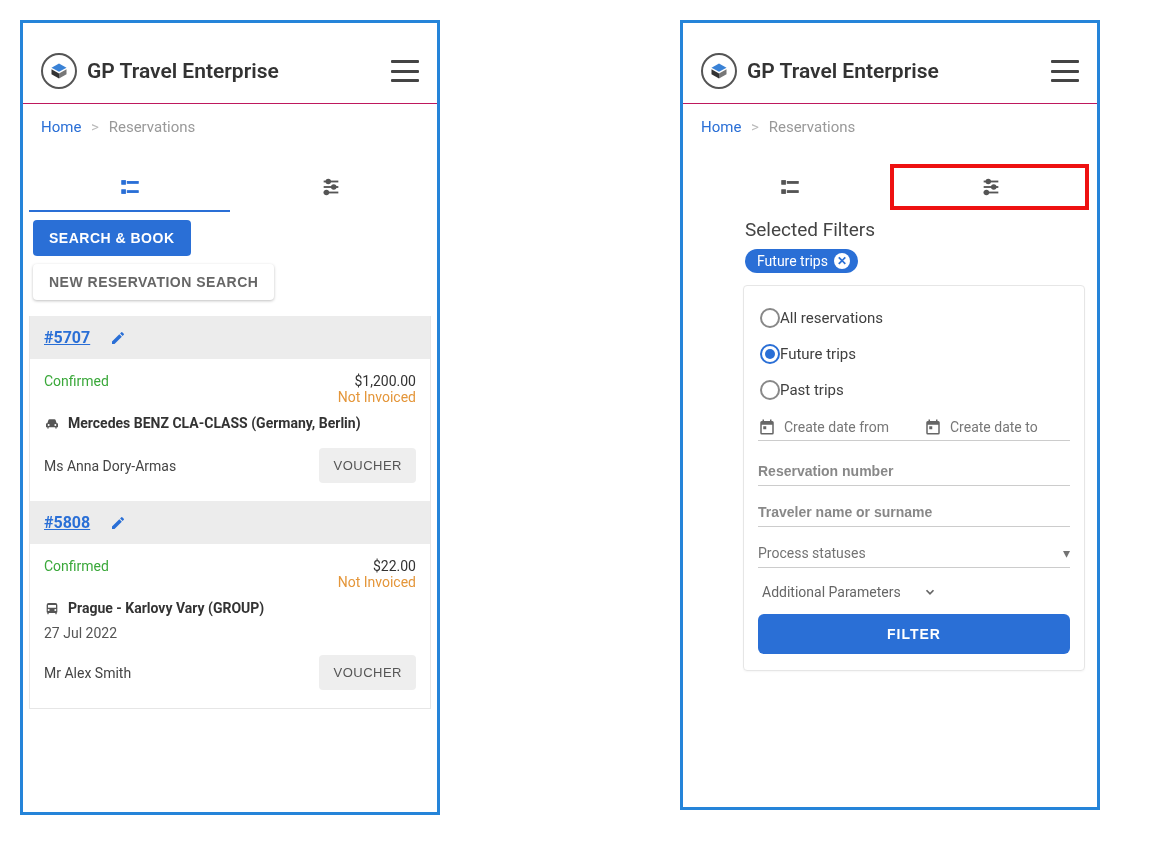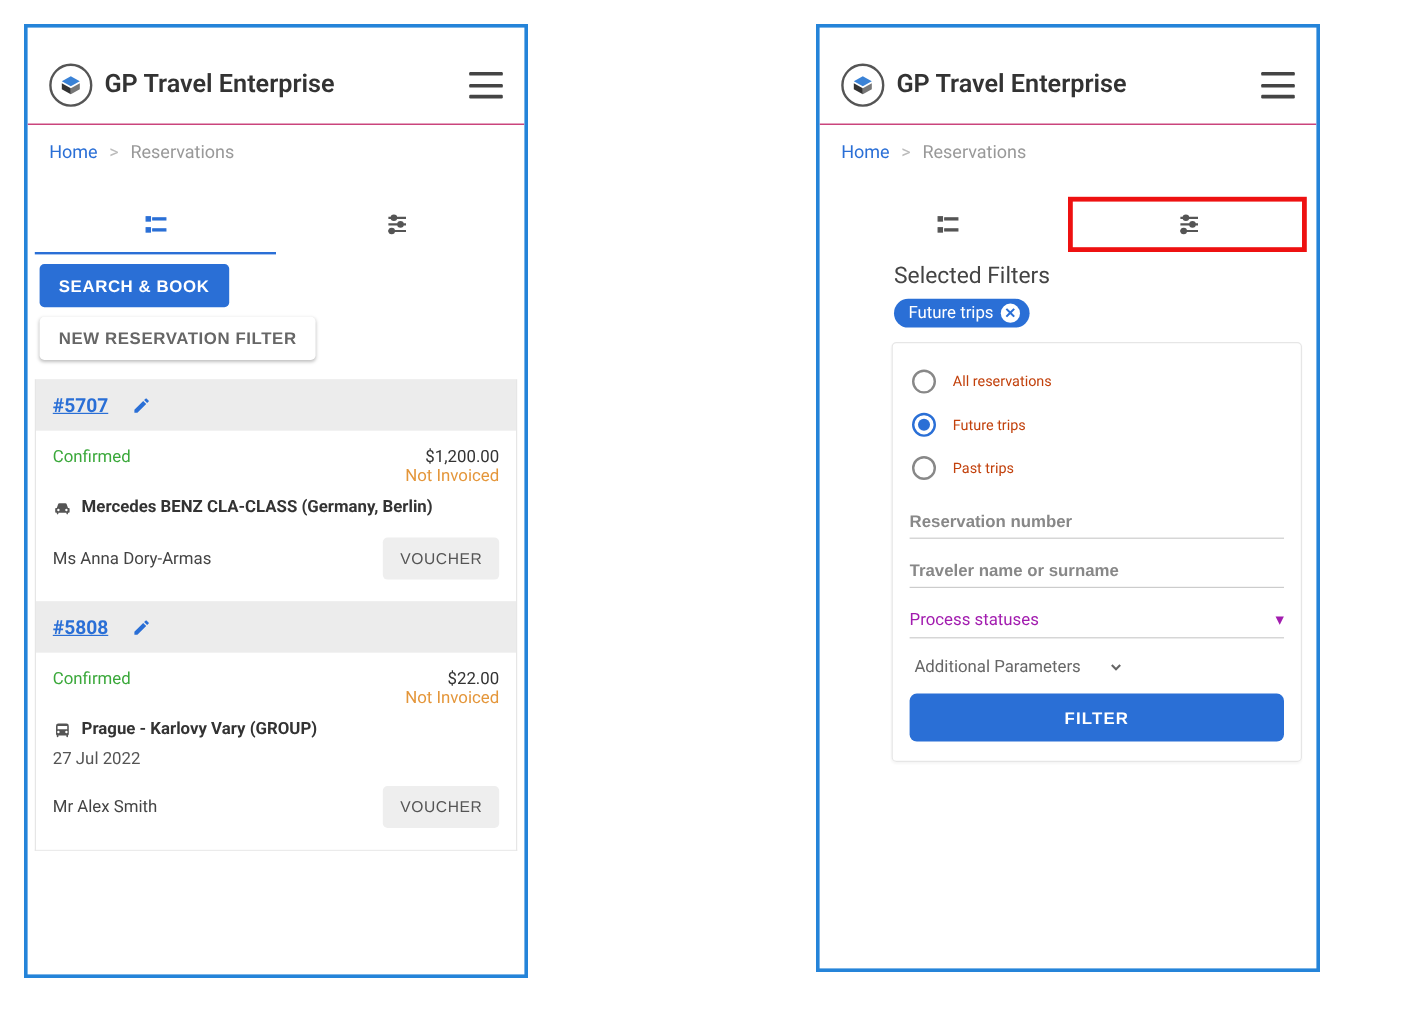--- a/index.html
+++ b/index.html
@@ -185,25 +185,25 @@
     font-weight: bold;
   }
   .filter-card {
     border: 1px solid #e6e6e6;
     border-radius: 4px;
     margin: 12px 2px;
     padding: 14px 14px 16px 14px;
     box-shadow: 0 1px 2px rgba(0,0,0,0.04);
   }
   .radio-row {
-    display: flex; align-items: center; gap: 14px;
+    display: flex; align-items: center; 
     padding: 8px 2px;
     cursor: pointer;
-    color: #c2410c;
-    font-size: 12px;
+    color: #404040;
+    font-size: 15px;
   }
   .radio {
     width: 20px; height: 20px; border: 2px solid #888; border-radius: 50%;
     display: flex; align-items: center; justify-content: center;
   }
   .radio.selected { border-color: #2a6fd6; }
   .radio.selected::after {
     content: ""; width: 10px; height: 10px; border-radius: 50%; background: #2a6fd6;
   }
   .date-row { display: flex; gap: 20px; margin: 10px 0 4px 0; border-bottom: 1px solid #ccc; padding-bottom: 4px;}
@@ -218,21 +218,21 @@
     color: #333;
     background: transparent;
     font-weight: bold;
   }
   .text-field::placeholder { color: #888; }
   .select-field {
     display: flex; justify-content: space-between; align-items: center;
     border-bottom: 1px solid #ccc;
     padding: 18px 0 6px 0;
     font-size: 14px;
-    color: #a21caf;
+    color: #737373;
     cursor: pointer;
   }
   .addl-params {
     display: flex; align-items: center; gap: 22px;
     margin: 16px 0 0 4px;
     color: #666; font-size: 14px;
     cursor: pointer;
   }
   .filter-btn {
     width: 100%;
@@ -296,21 +296,21 @@
           <line x1="4" y1="12" x2="20" y2="12"></line>
           <circle cx="15" cy="12" r="2" fill="#555"></circle>
           <line x1="4" y1="18" x2="20" y2="18"></line>
           <circle cx="7" cy="18" r="2" fill="#555"></circle>
         </svg>
     </div>
   </div>
 
   <div class="btn-row">
     <button class="btn-primary">SEARCH &amp; BOOK</button>
-    <button class="btn-outline">NEW RESERVATION FILTER</button>
+    <button class="btn-outline">NEW RESERVATION SEARCH</button>
   </div>
 
   <div class="order-list">
 
     <div class="order-head">
       <a>#5707</a>
       <svg class="pencil" viewBox="0 0 24 24" fill="currentColor">
           <path d="M3 17.25V21h3.75l11-11-3.75-3.75-11 11zM20.7 7.04a1 1 0 000-1.41l-2.34-2.34a1 1 0 00-1.41 0l-1.83 1.83 3.75 3.75 1.83-1.83z"></path>
         </svg>
     </div>
@@ -422,20 +422,36 @@
       </div>
       <div class="radio-row">
         <span class="radio selected"></span>
         <span>Future trips</span>
       </div>
       <div class="radio-row">
         <span class="radio"></span>
         <span>Past trips</span>
       </div>
 
+      <div class="date-row">
+        <div class="date-field">
+          <svg class="cal-icon" viewBox="0 0 24 24" fill="currentColor">
+              <path d="M19 4h-1V2h-2v2H8V2H6v2H5a2 2 0 00-2 2v14a2 2 0 002 2h14a2 2 0 002-2V6a2 2 0 00-2-2zm0 16H5V9h14v11z"></path>
+              <rect x="7" y="11" width="4" height="4"></rect>
+            </svg>
+          <span>Create date from</span>
+        </div>
+        <div class="date-field">
+          <svg class="cal-icon" viewBox="0 0 24 24" fill="currentColor">
+              <path d="M19 4h-1V2h-2v2H8V2H6v2H5a2 2 0 00-2 2v14a2 2 0 002 2h14a2 2 0 002-2V6a2 2 0 00-2-2zm0 16H5V9h14v11z"></path>
+              <rect x="7" y="11" width="4" height="4"></rect>
+            </svg>
+          <span>Create date to</span>
+        </div>
+      </div>
 
       <input class="text-field" placeholder="Reservation number" style="">
       <input class="text-field" placeholder="Traveler name or surname" style="">
 
       <div class="select-field">
         <span>Process statuses</span>
         <span>▾</span>
       </div>
 
       <div class="addl-params">

